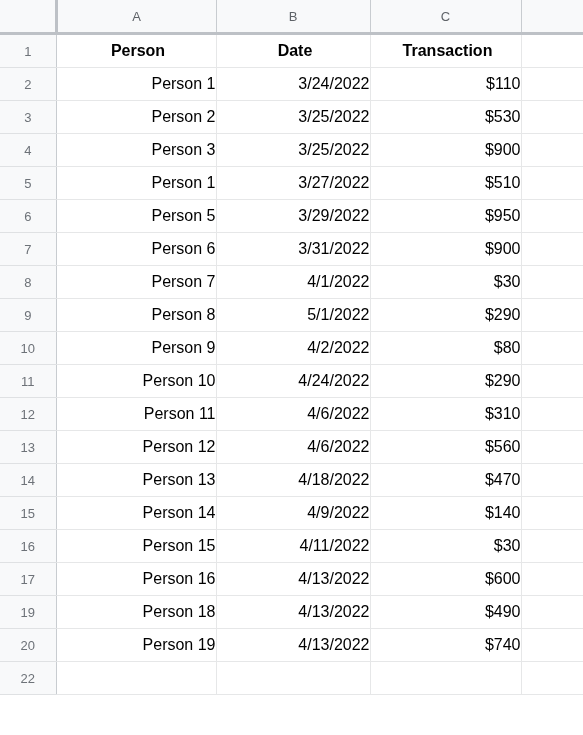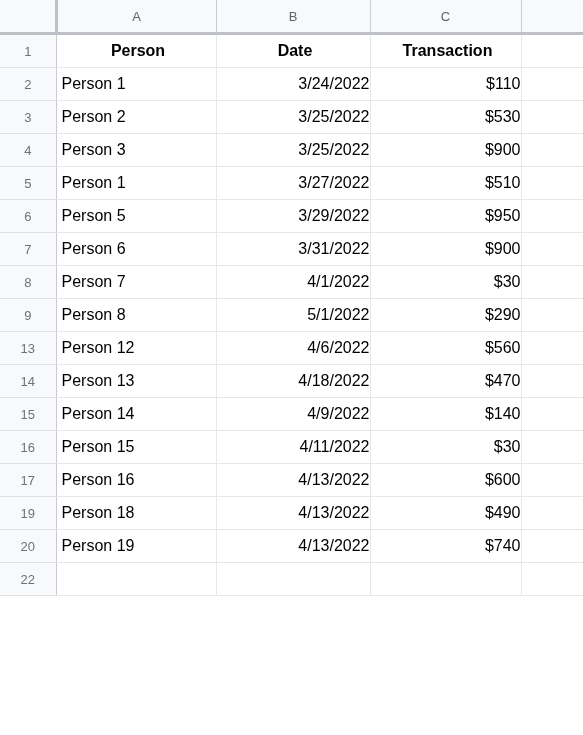--- a/index.html
+++ b/index.html
@@ -68,21 +68,21 @@
     vertical-align: middle;
     border-right: 1px solid #e6e7e8;
     border-bottom: 1px solid #e6e7e8;
     background: #ffffff;
     padding: 0;
     height: 32px;
     overflow: hidden;
     white-space: nowrap;
   }
   td.cell.colA {
-    text-align: left;
+    text-align: right;
     padding-left: 5px;
   }
   td.cell.colB, td.cell.colC {
     text-align: right;
   }
   td.cell.colD {
     border-right: none;
   }
   tr.datarow {
     height: 32px;
@@ -172,20 +172,41 @@
           <td class="cell colD"></td>
         </tr>
         <tr class="datarow">
           <td class="rownum">9</td>
           <td class="cell colA">Person 8</td>
           <td class="cell colB">5/1/2022</td>
           <td class="cell colC">$290</td>
           <td class="cell colD"></td>
         </tr>
         <tr class="datarow">
+          <td class="rownum">10</td>
+          <td class="cell colA">Person 9</td>
+          <td class="cell colB">4/2/2022</td>
+          <td class="cell colC">$80</td>
+          <td class="cell colD"></td>
+        </tr>
+        <tr class="datarow">
+          <td class="rownum">11</td>
+          <td class="cell colA">Person 10</td>
+          <td class="cell colB">4/24/2022</td>
+          <td class="cell colC">$290</td>
+          <td class="cell colD"></td>
+        </tr>
+        <tr class="datarow">
+          <td class="rownum">12</td>
+          <td class="cell colA">Person 11</td>
+          <td class="cell colB">4/6/2022</td>
+          <td class="cell colC">$310</td>
+          <td class="cell colD"></td>
+        </tr>
+        <tr class="datarow">
           <td class="rownum">13</td>
           <td class="cell colA">Person 12</td>
           <td class="cell colB">4/6/2022</td>
           <td class="cell colC">$560</td>
           <td class="cell colD"></td>
         </tr>
         <tr class="datarow">
           <td class="rownum">14</td>
           <td class="cell colA">Person 13</td>
           <td class="cell colB">4/18/2022</td>

